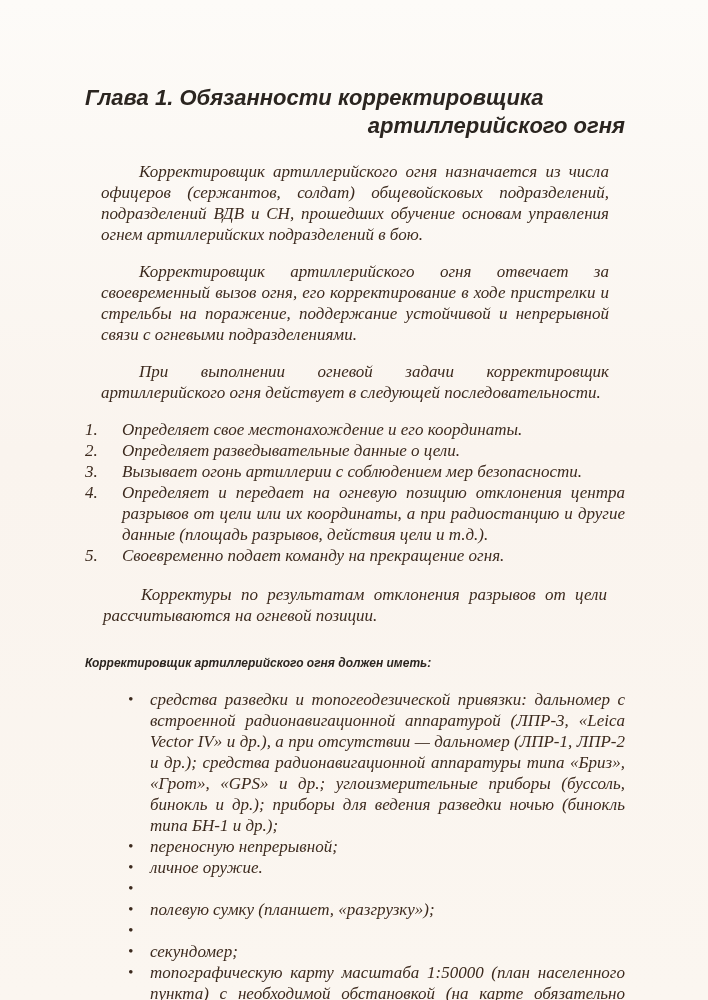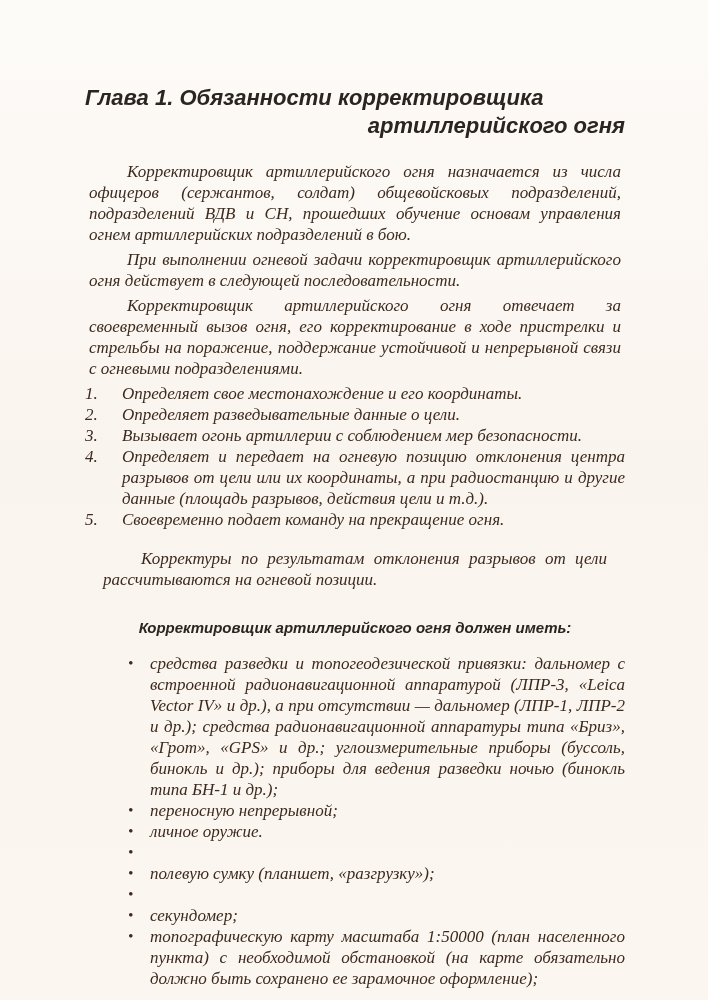--- a/index.html
+++ b/index.html
@@ -26,33 +26,32 @@
     margin: 0 0 21px 0;
   }
   .chapter .line2 { display: block; padding-left: 96px; text-align: right; }
   .body-text {
     font-family: "Liberation Serif", serif;
     font-size: 17px;
     line-height: 21px;
     text-align: justify;
     color: #3c2a1e;
   }
-  p.para { margin: 4px; text-indent: 38px; }
+  p.para { margin: 16px; text-indent: 38px; }
   p.closing { margin: 18px; text-indent: 38px; }
   .num-list { margin: 0; }
   .num-row { display: flex; }
   .num-row .num { flex: none; width: 37px; }
   .num-row .num-text { flex: 1; text-align: justify; }
   .subheading {
     font-family: "Liberation Sans", sans-serif;
     font-weight: bold;
-    font-size: 15px;
+    font-size: 12px;
     line-height: 21px;
     color: #2b2520;
-    text-align: center;
     margin: 27px 0 15px 0;
   }
   .bullet-list { margin: 0; }
   .bullet-row { display: flex; padding-left: 43px; }
   .bullet-row .bullet-glyph { flex: none; width: 22px; font-size: 15px; }
   .bullet-row .bullet-text { flex: 1; text-align: justify; }
 </style>
 </head>
 <body>
 
@@ -60,22 +59,22 @@
   <div class="content">
 
     <h1 class="chapter">
       <span class="line1">Глава 1. Обязанности корректировщика</span>
       <span class="line2">артиллерийского огня</span>
     </h1>
 
     <div class="body-text">
 
       <p class="para">Корректировщик артиллерийского огня назначается из числа офицеров (сержантов, солдат) общевойсковых подразделений, подразделений ВДВ и СН, прошедших обучение основам управления огнем артиллерийских подразделений в бою.</p>
+      <p class="para">Корректировщик артиллерийского огня отвечает за своевременный вызов огня, его корректирование в ходе пристрелки и стрельбы на поражение, поддержание устойчивой и непрерывной связи с огневыми подразделениями.</p>
       <p class="para">При выполнении огневой задачи корректировщик артиллерийского огня действует в следующей последовательности.</p>
-      <p class="para">Корректировщик артиллерийского огня отвечает за своевременный вызов огня, его корректирование в ходе пристрелки и стрельбы на поражение, поддержание устойчивой и непрерывной связи с огневыми подразделениями.</p>
 
       <div class="num-list">
         <div class="num-row">
           <span class="num">1.</span>
           <span class="num-text">Определяет свое местонахождение и его координаты.</span>
         </div>
         <div class="num-row">
           <span class="num">2.</span>
           <span class="num-text">Определяет разведывательные данные о цели.</span>
         </div>

